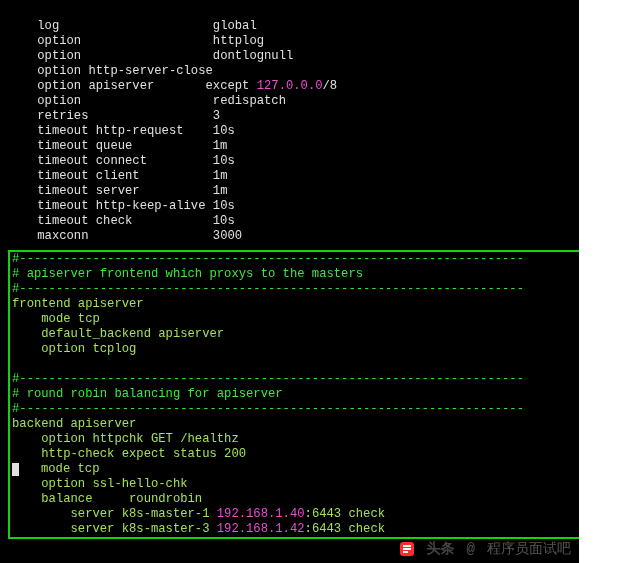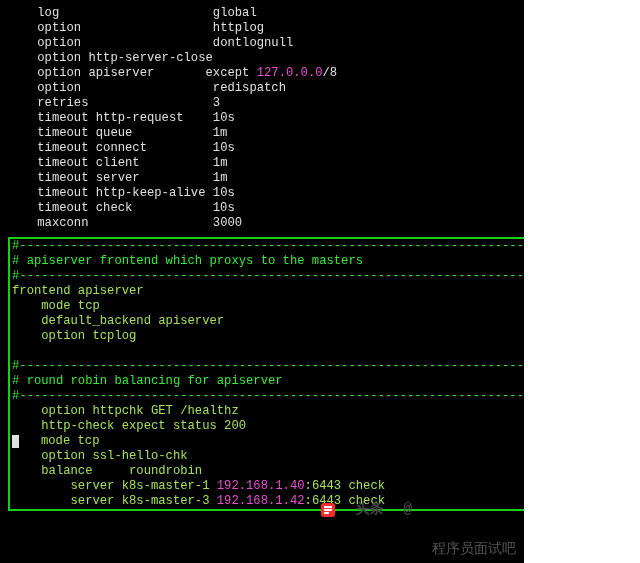--- a/index.html
+++ b/index.html
@@ -1,25 +1,25 @@
 <!DOCTYPE html>
 <html><head>
 <meta charset="utf-8">
 <style>
   body {
     margin: 0;
     background: #fff;
     font-family: sans-serif;
   }
   .terminal {
-    width: 524px;
+    width: 579px;
     height: 563px;
     box-sizing: border-box;
     background: #000;
-    padding: 6px 8px;
+    padding: 19px 8px;
     position: relative;
     font-family: "Consolas", "Menlo", "Liberation Mono", monospace;
     font-size: 12.2px;
     line-height: 15px;
     overflow: hidden;
   }
   .line { white-space: pre; color: #e0e0e0; margin: 0; }
   .kw { color: #e0e0e0; }
   .g  { color: #3cea3c; }      
   .yg { color: #a4e05a; }      
@@ -37,22 +37,22 @@
     background: #e0e0e0;
     vertical-align: text-bottom;
   }
   .footer {
     position: absolute;
     right: 8px;
     bottom: 6px;
     font-size: 14px;
     color: #444;
     display: flex;
-    align-items: flex-start;
-    gap: 20px;
+    align-items: flex-end;
+    gap: 12px;
   }
   .footer .brand { font-weight: 600; }
   .footer .at { color:#555; }
   .footer .name { color: #555; margin-top: 40px; }
   .tt-logo {
     width: 16px; height: 16px; display: inline-block; position: relative;
   }
   .tt-logo svg { width: 16px; height: 16px; }
 </style>
 </head>
@@ -87,20 +87,21 @@
     <div class="line"><span class="yg">frontend apiserver</span></div>
     <div class="line">    <span class="yg">mode tcp</span></div>
     <div class="line">    <span class="yg">default_backend apiserver</span></div>
     <div class="line">    <span class="yg">option tcplog</span></div>
     <div class="line">&nbsp;</div>
 
     <div class="line g">#---------------------------------------------------------------------</div>
     <div class="line g"># round robin balancing for apiserver</div>
     <div class="line g">#---------------------------------------------------------------------</div>
 
+    <div class="line"><span class="yg">backend apiserver</span></div>
     <div class="line">    <span class="yg">option httpchk GET /healthz</span></div>
     <div class="line">    <span class="yg">http-check expect status 200</span></div>
     <div class="line"><span class="cursor"></span>   <span class="yg">mode tcp</span></div>
     <div class="line">    <span class="yg">option ssl-hello-chk</span></div>
     <div class="line">    <span class="yg">balance</span>     <span class="yg">roundrobin</span></div>
 
     <div class="line">        <span class="yg">server k8s-master-1 </span><span class="pk">192.168.1.40</span><span class="yg">:6443 check</span></div>
     <div class="line">        <span class="yg">server k8s-master-3 </span><span class="pk">192.168.1.42</span><span class="yg">:6443 check</span></div>
   </div>
 

